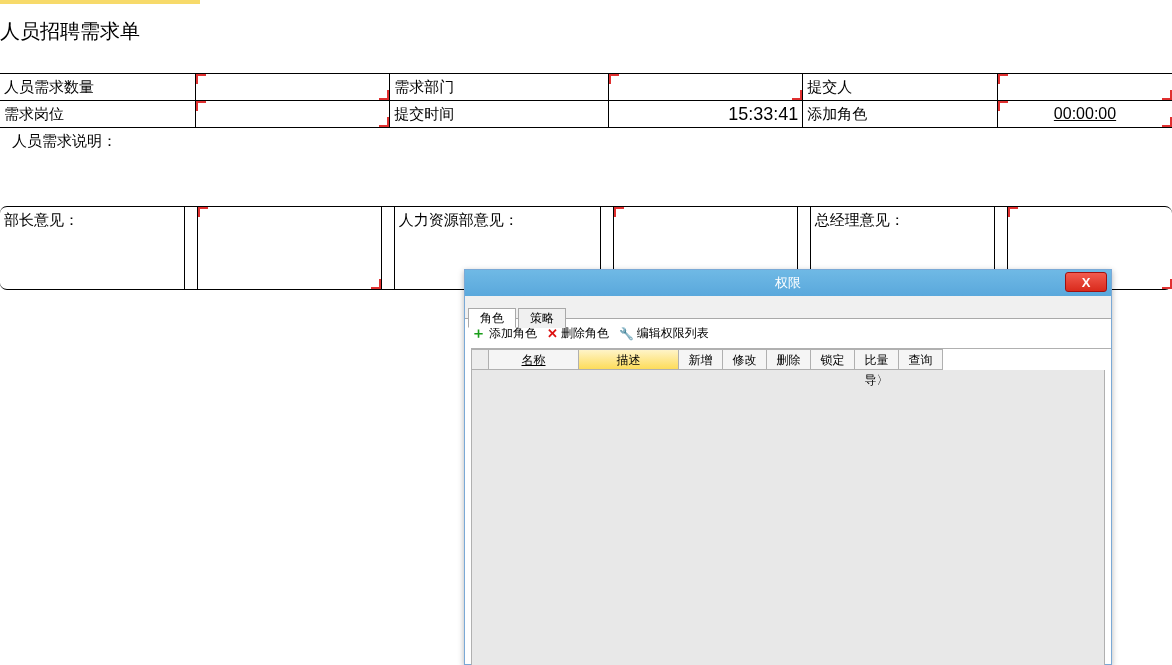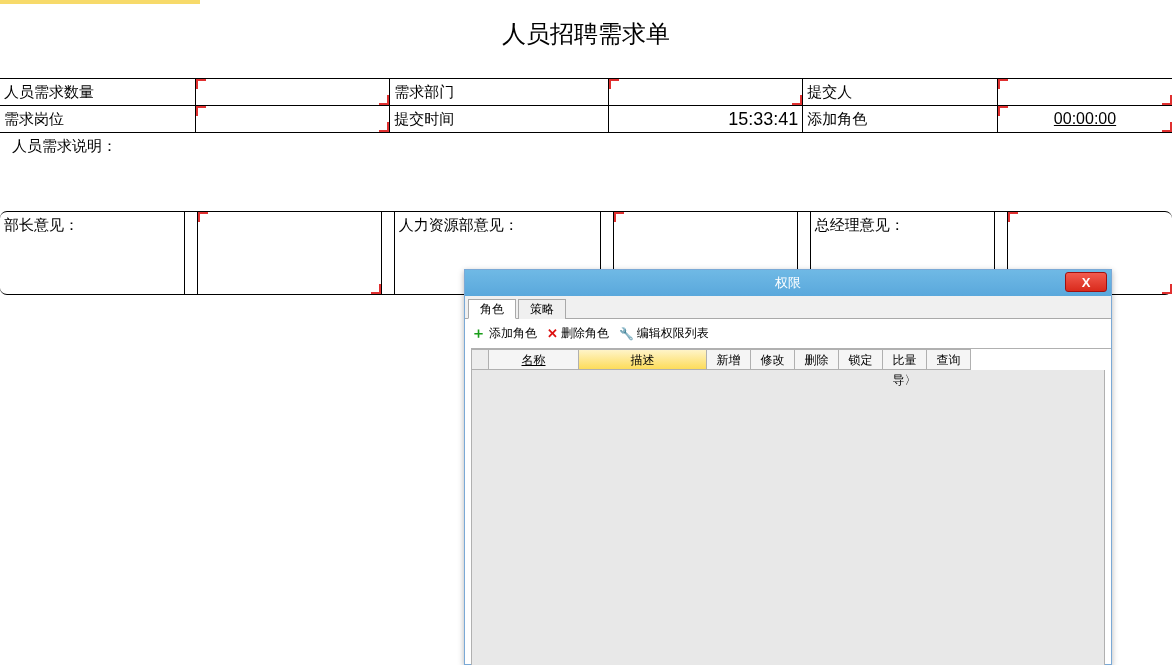--- a/index.html
+++ b/index.html
@@ -1,20 +1,20 @@
 <!DOCTYPE html>
 <html><head>
   <meta charset="utf-8">
   <style>
     * { box-sizing: border-box; margin: 0; padding: 0; }
     body { font-family: SimSun, "Microsoft YaHei", sans-serif; font-size: 15px; background: #fff; width: 1172px; height: 665px; position: relative; overflow: hidden; }
     
     .top-strip { height: 4px; background: #f7da6a; width: 200px; }
     
-    .form-title { text-align: center; font-size: 24px; padding: 14px 0; }
+    .form-title { text-align: left; font-size: 20px; padding: 14px 0; }
     
     .grid-row { display: flex; border-top: 1px solid #000; border-bottom: 1px solid #000; margin-top: -1px; }
     .grid-row.spaced { margin-top: 14px; }
     .cell { border-left: 1px solid #000; border-right: 1px solid #000; margin-left: -1px; height: 26px; line-height: 26px; padding: 0 4px; position: relative; overflow: hidden; white-space: nowrap; }
     .cell:first-child { margin-left: 0; border-left: none; }
     .cell.has-mark::before,
     .cell.has-mark::after {
       content: ''; position: absolute; width: 8px; height: 8px;
     }
     .cell.has-mark::before { top: 0; left: 0; border-top: 2px solid #e03030; border-left: 2px solid #e03030; }
@@ -47,21 +47,21 @@
       border-radius: 3px; color: #fff; display: flex; align-items: center; justify-content: center;
       font-weight: bold; font-size: 13px; cursor: pointer;
     }
     .tabs-strip {
       background: #f0f0f0; height: 23px; display: flex; align-items: flex-end;
       padding-left: 3px; border-bottom: 1px solid #a9a9a9;
     }
     .tab {
       padding: 2px 11px; border: 1px solid #a9a9a9; border-bottom: none;
       background: #f0f0f0; margin-right: 2px; cursor: pointer; font-size: 12px;
-      position: relative; top: 1px; height: 20px; line-height: 15px;
+      position: relative; top: 10px; height: 20px; line-height: 15px;
     }
     .tab.active { background: #fff; border-bottom: 1px solid #fff; }
     .tab-content { padding: 0; }
     .toolbar {
       display: flex; align-items: center; padding: 5px 6px; gap: 10px;
       font-size: 12px;
     }
     .tb-btn { display: flex; align-items: center; gap: 3px; cursor: pointer; }
     .icon-plus { color: #1a9e1a; font-weight: bold; font-size: 15px; }
     .icon-x { color: #d11; font-weight: bold; font-size: 13px; }
@@ -71,21 +71,21 @@
       display: flex; border-top: 1px solid #b0b0b0; height: 22px;
       margin-left: 6px;
     }
     .hcell {
       border: 1px solid #b0b0b0; border-left: none; text-align: center;
       line-height: 20px; font-size: 12px; background: #f5f5f5;
     }
     .hcell:first-child { border-left: 1px solid #b0b0b0; }
     .hcell.sel { background: linear-gradient(#fff4c8, #fddc5a); }
     .h-name { width: 90px; text-decoration: underline; }
-    .h-desc { width: 128px; }
+    .h-desc { width: 100px; }
     .h-sm { width: 44px; }
     .h-corner { width: 18px; background: #ededed; }
     
     .grid-body {
       background: #e8e8e8; height: 302px; border: 1px solid #b0b0b0;
       border-top: none; margin-left: 6px; margin-right: 6px;
     }
   </style>
 </head>
 <body>

